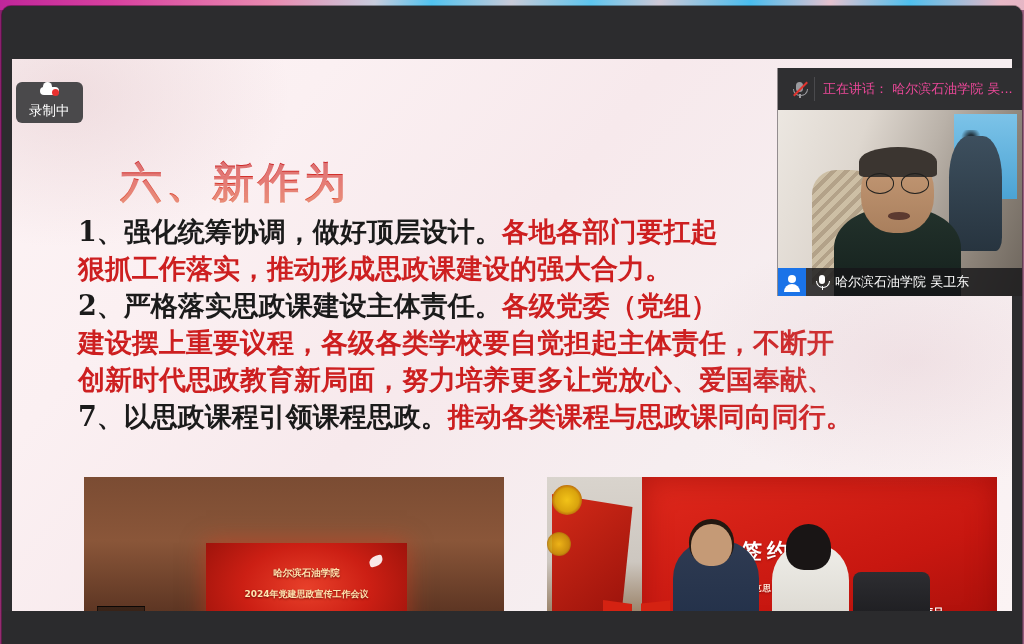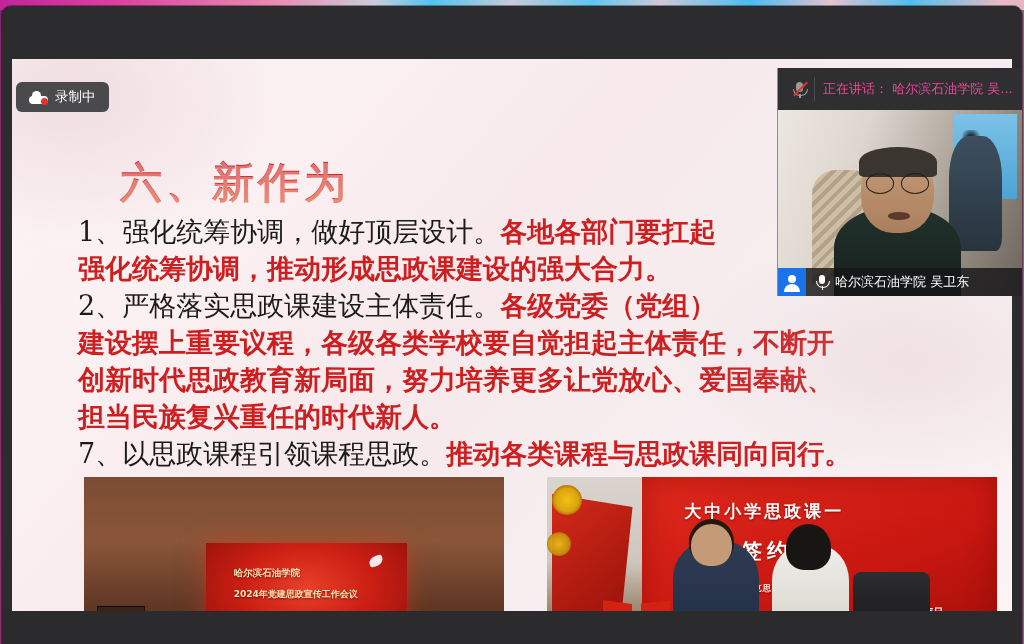--- a/index.html
+++ b/index.html
@@ -70,21 +70,21 @@
     text-shadow:0 1px 0 rgba(255,255,255,.35);
     white-space:nowrap;
   }
 
   .body-block{
     position:absolute;left:66px;top:154px;width:890px;
     font-family:"DejaVu Serif","Liberation Serif",serif;
     font-size:27px;line-height:37px;letter-spacing:0px;
   }
   .body-line{white-space:nowrap;}
-  .ink-dark{color:#1b1b1b;font-weight:400;}
+  .ink-dark{color:#1b1b1b;font-weight:700;}
   .ink-red{color:#cd1f20;font-weight:600;}
 
   
   .photo{position:absolute;overflow:hidden;background:#1a0c0c;}
   .photo-left{left:72px;top:418px;width:420px;height:212px;}
   .photo-right{left:535px;top:418px;width:450px;height:212px;}
 
   
   .hall-wall{position:absolute;inset:0;background:linear-gradient(180deg,#7b4c33 0%,#8a5639 30%,#5f3724 62%,#2a1510 100%);}
   .hall-banner{
@@ -94,23 +94,23 @@
     color:#ffe9a8;font-weight:700;font-size:12.5px;letter-spacing:.5px;
     font-family:"DejaVu Sans","Liberation Sans",sans-serif;
     white-space:nowrap;text-shadow:0 1px 1px rgba(0,0,0,.6);
   }
   .hall-led{
     position:absolute;left:29%;top:31%;width:48%;height:53%;
     background:radial-gradient(ellipse at 50% 40%,#e8402a 0%,#cc1f14 45%,#8d0f08 100%);
     box-shadow:0 0 22px rgba(220,60,30,.55);
   }
   .led-t1,.led-t2{
-    position:absolute;left:0;width:100%;color:#ffe5b0;
+    position:absolute;left:0;width:100%;text-align:center;color:#ffe5b0;
     font-family:"DejaVu Sans","Liberation Sans",sans-serif;font-weight:700;
-    white-space:nowrap;text-shadow:0 1px 2px rgba(90,0,0,.8);padding-left:28px;
+    white-space:nowrap;text-shadow:0 1px 2px rgba(90,0,0,.8);
   }
   .led-t1{top:22%;font-size:9.5px;}
   .led-t2{top:40%;font-size:9px;}
   .led-dove{position:absolute;right:12%;top:12%;width:14px;height:10px;
     background:#fff;border-radius:60% 20% 60% 20%;opacity:.9;transform:rotate(-18deg);}
   .hall-door{position:absolute;left:3%;bottom:4%;width:11%;height:34%;
     background:linear-gradient(180deg,#3b2418,#17100c);border:1px solid rgba(0,0,0,.5);}
 
   
   .sign-wall{position:absolute;inset:0;background:linear-gradient(180deg,#d9d4cd 0%,#cdc7c0 40%,#8e7254 70%,#4b2f1d 100%);}
@@ -150,24 +150,24 @@
     background:#191515;border-radius:50% 50% 40% 40%;}
   .chair-r{position:absolute;left:68%;bottom:20%;width:17%;height:35%;
     background:linear-gradient(180deg,#2d2d31,#141417);border-radius:8px 8px 3px 3px;}
   .mini-flags{position:absolute;left:12%;bottom:25%;width:17%;height:26%;}
   .mini-flags i{position:absolute;bottom:0;width:38%;height:62%;background:#d42212;display:block;}
   .mini-flags i:nth-child(1){left:2%;transform:skewY(8deg);}
   .mini-flags i:nth-child(2){left:52%;transform:skewY(-6deg);}
 
   
   .rec-badge{
-    position:absolute;left:14px;top:76px;height:30px;
+    position:absolute;left:14px;top:76px;height:41px;
     display:flex;align-items:center;gap:7px;padding:0 13px;
     background:rgba(60,60,62,.92);border-radius:6px;color:#fff;
-    font-size:13.5px;font-family:"DejaVu Sans","Liberation Sans",sans-serif;
+    font-size:13.5px;font-family:"DejaVu Sans","Liberation Sans",sans-serif;flex-direction:column;
   }
   .cloud-icon{position:relative;width:19px;height:13px;}
   .cloud-icon .c1{position:absolute;left:0;bottom:0;width:19px;height:8px;background:#fff;border-radius:5px;}
   .cloud-icon .c2{position:absolute;left:3px;bottom:4px;width:9px;height:9px;background:#fff;border-radius:50%;}
   .cloud-icon .dot{position:absolute;right:0px;bottom:-1px;width:7px;height:7px;background:#e8302f;border-radius:50%;}
 
   
   .video-overlay{
     position:absolute;right:0;top:62px;width:244px;height:228px;
     background:#2b2b2d;box-shadow:-1px 0 0 rgba(0,0,0,.4);
@@ -238,33 +238,30 @@
 
       <div class="slide">
 
         <div class="slide-title">六、新作为</div>
 
         <div class="body-block">
           <div class="body-line">
             <span class="ink-dark">1、强化统筹协调，做好顶层设计。</span><span class="ink-red">各地各部门要扛起</span>
           </div>
           <div class="body-line">
-            <span class="ink-red">强化统筹协调，推动形成思政课建设的强大合力。</span>
+            <span class="ink-red">狠抓工作落实，推动形成思政课建设的强大合力。</span>
           </div>
           <div class="body-line">
             <span class="ink-dark">2、严格落实思政课建设主体责任。</span><span class="ink-red">各级党委（党组）</span>
           </div>
           <div class="body-line">
             <span class="ink-red">建设摆上重要议程，各级各类学校要自觉担起主体责任，不断开</span>
           </div>
           <div class="body-line">
             <span class="ink-red">创新时代思政教育新局面，努力培养更多让党放心、爱国奉献、</span>
-          </div>
-          <div class="body-line">
-            <span class="ink-red">担当民族复兴重任的时代新人。</span>
           </div>
           <div class="body-line">
             <span class="ink-dark">7、以思政课程引领课程思政。</span><span class="ink-red">推动各类课程与思政课同向同行。</span>
           </div>
         </div>
 
         <div class="photo photo-left">
           <div class="hall-wall"></div>
           <div class="hall-door"></div>
 
@@ -278,21 +275,20 @@
 
         <div class="photo photo-right">
           <div class="sign-wall"></div>
           <div class="sign-flagstand"></div>
           <div class="party-emblem"></div>
           <div class="party-emblem2"></div>
           <div class="speaker-box"></div>
           <div class="cn-flag"></div>
           <div class="cn-star"></div>
           <div class="sign-banner">
-            <div class="sb-l1">大中小学思政课一</div>
             <div class="sb-l2">签约仪</div>
             <div class="sb-l3">哈尔滨石油学院马克思主义学院</div>
             <div class="sb-l4">2023年11月15日</div>
           </div>
 
           <div class="chair-r"></div>
           <div class="person-m"></div>
           <div class="person-m-head"></div>
           <div class="person-w"></div>
           <div class="person-w-head"></div>

